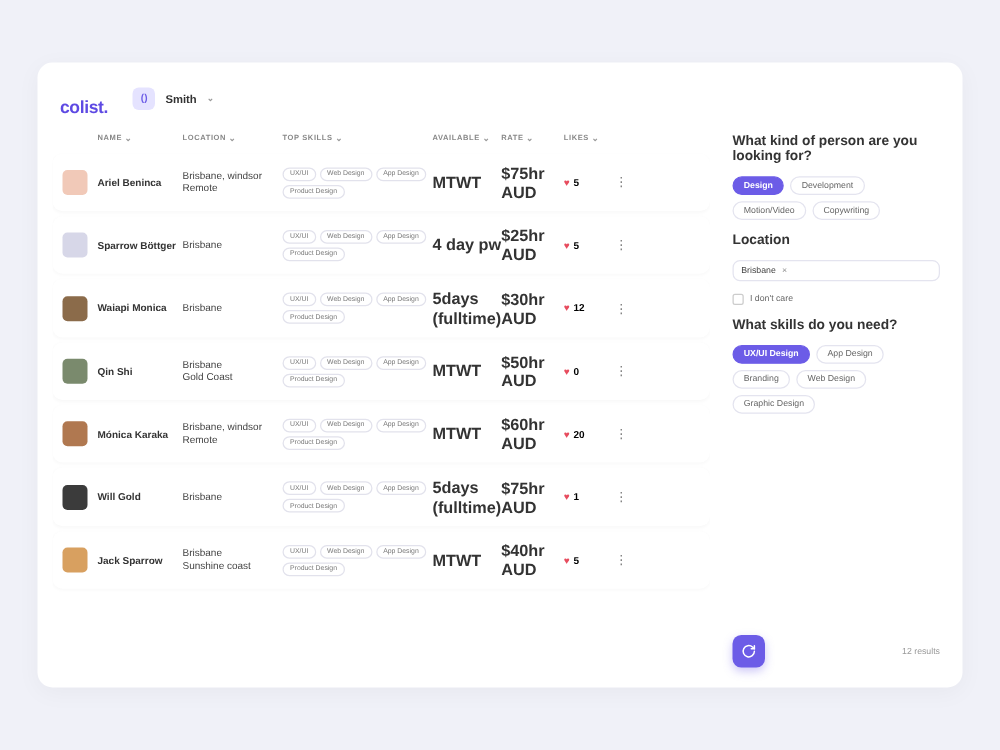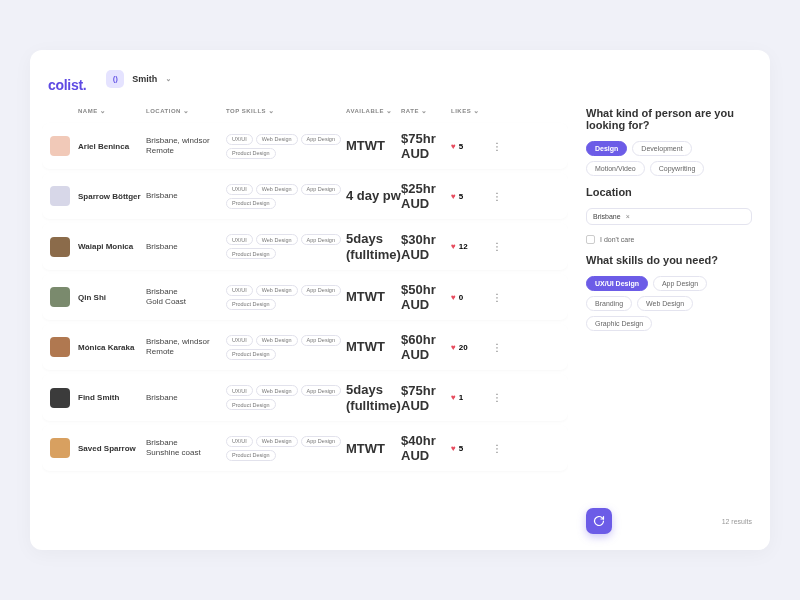--- a/index.html
+++ b/index.html
@@ -286,39 +286,39 @@
             <div class="avail">MTWT</div>
             <div class="rate">$60hr AUD</div>
             <div class="likes">
               <span class="heart">♥</span>
               <span>20</span>
             </div>
             <div class="dots">⋮</div>
           </div>
           <div class="row">
             <div class="avatar" style="background: rgb(59, 59, 59);"></div>
-            <div class="name">Find Smith</div>
+            <div class="name">Will Gold</div>
             <div class="loc">Brisbane</div>
             <div class="skills">
               <span class="skill">UX/UI</span>
               <span class="skill">Web Design</span>
               <span class="skill">App Design</span>
               <span class="skill">Product Design</span>
             </div>
             <div class="avail">5days<br>(fulltime)</div>
             <div class="rate">$75hr AUD</div>
             <div class="likes">
               <span class="heart">♥</span>
               <span>1</span>
             </div>
             <div class="dots">⋮</div>
           </div>
           <div class="row">
             <div class="avatar" style="background: rgb(216, 160, 96);"></div>
-            <div class="name">Saved Sparrow</div>
+            <div class="name">Jack Sparrow</div>
             <div class="loc">Brisbane<br>Sunshine coast</div>
             <div class="skills">
               <span class="skill">UX/UI</span>
               <span class="skill">Web Design</span>
               <span class="skill">App Design</span>
               <span class="skill">Product Design</span>
             </div>
             <div class="avail">MTWT</div>
             <div class="rate">$40hr AUD</div>
             <div class="likes">

